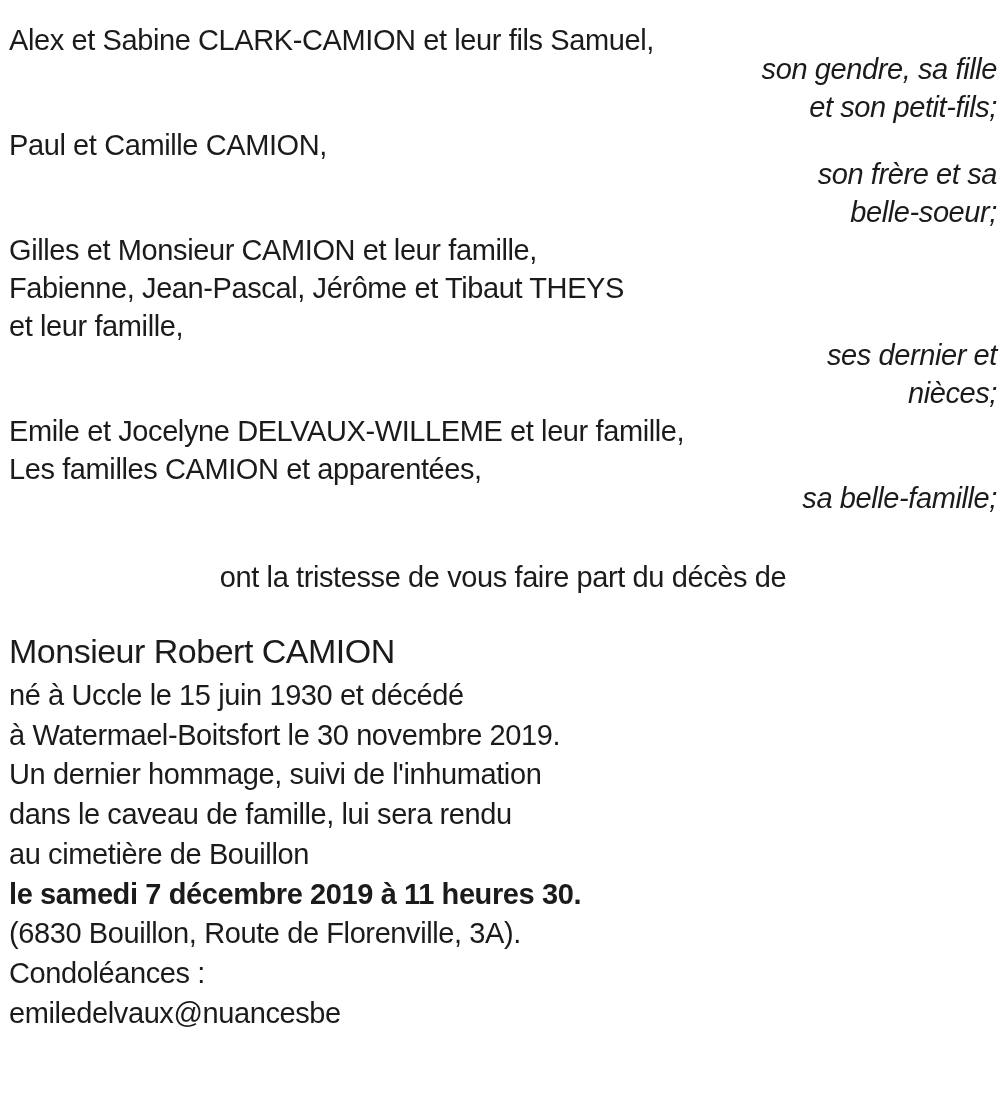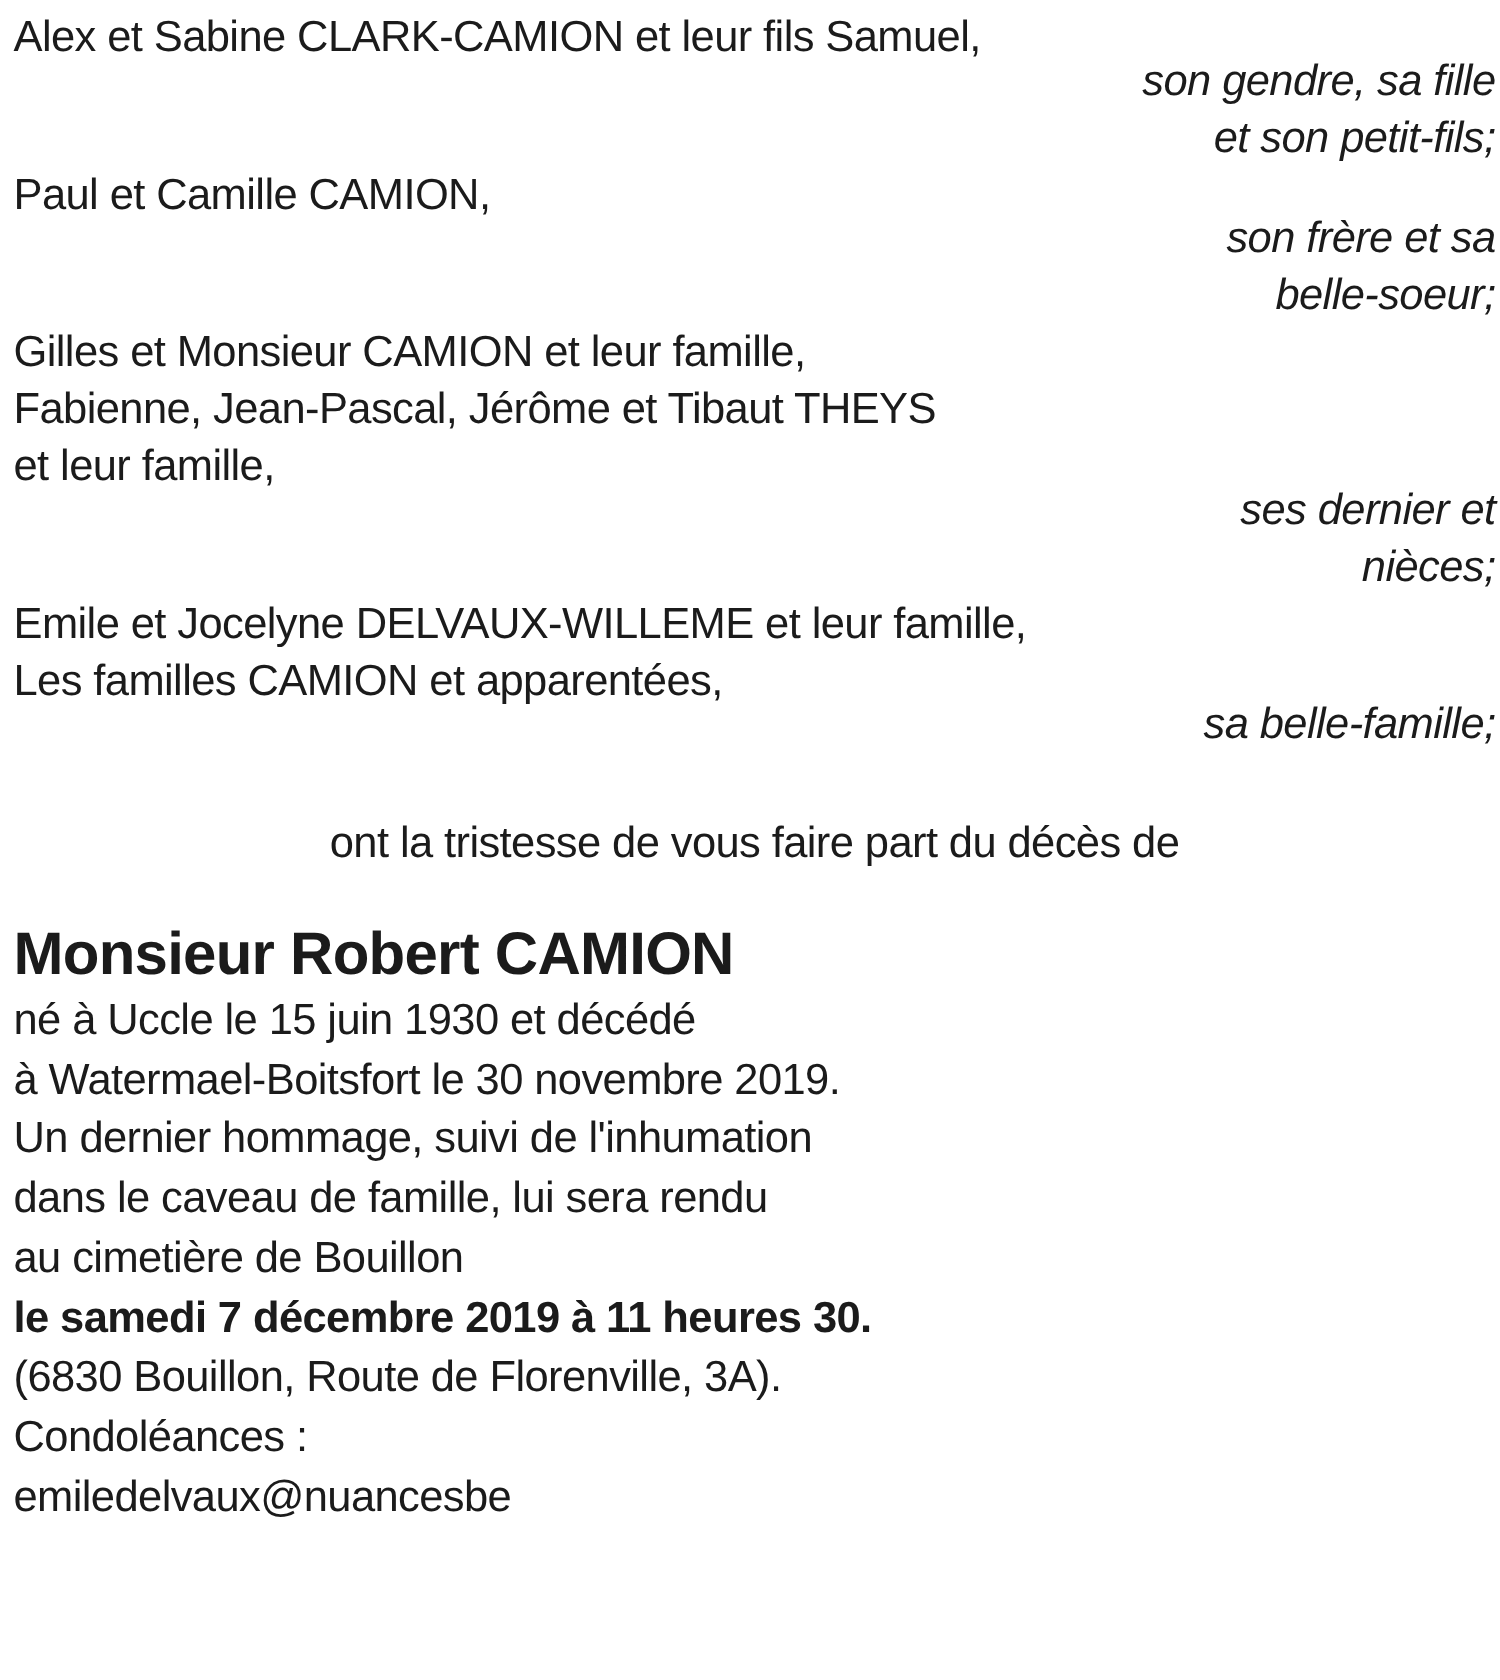--- a/index.html
+++ b/index.html
@@ -5,44 +5,44 @@
   html, body {
     margin: 0;
     padding: 0;
     background: #ffffff;
   }
   .page {
     position: relative;
     width: 1000px;
     height: 1120px;
     box-sizing: border-box;
-    padding: 6px 3px 0 9px;
+    padding: 21px 3px 0 9px;
     overflow: hidden;
     background: #ffffff;
     color: #1b1b1b;
     font-family: "Liberation Sans", sans-serif;
   }
   .ln {
     font-size: 29px;
     line-height: 38px;
     letter-spacing: -0.4px;
     white-space: pre;
   }
   .left { text-align: left; }
   .right {
     text-align: right;
     font-style: italic;
   }
   .rel-first { margin-top: -9px; }
   .announcement { margin-top: 41px; text-align: center; }
   .title {
     margin-top: 30px;
-    font-size: 40px;
+    font-size: 34px;
     line-height: 50px;
-    font-weight: bold;
+    font-weight: normal;
     letter-spacing: -0.5px;
     white-space: pre;
   }
   .details { }
   .details .ln { line-height: 39.7px; }
   .bold { font-weight: bold; }
 </style>
 </head>
 <body>
 

